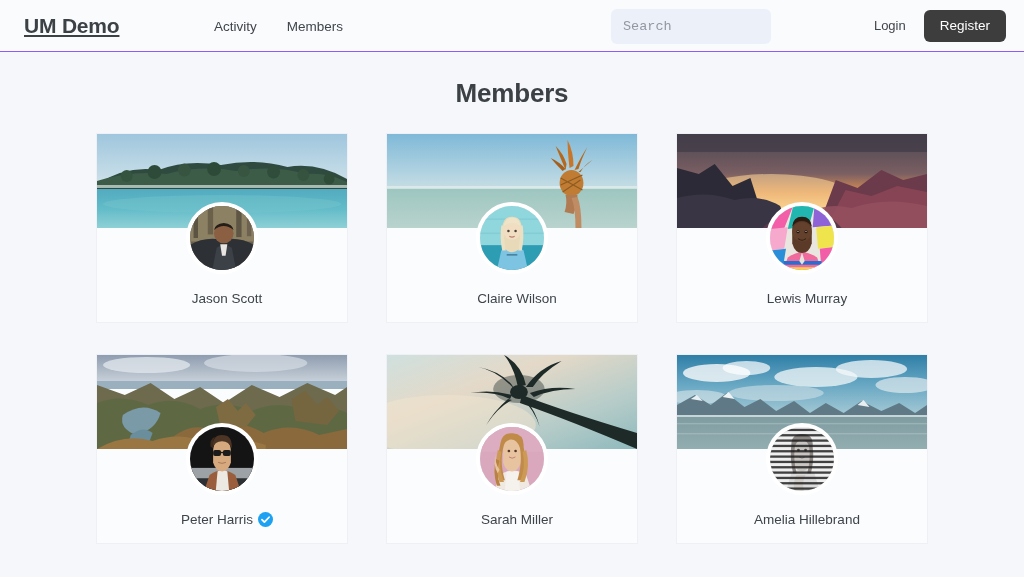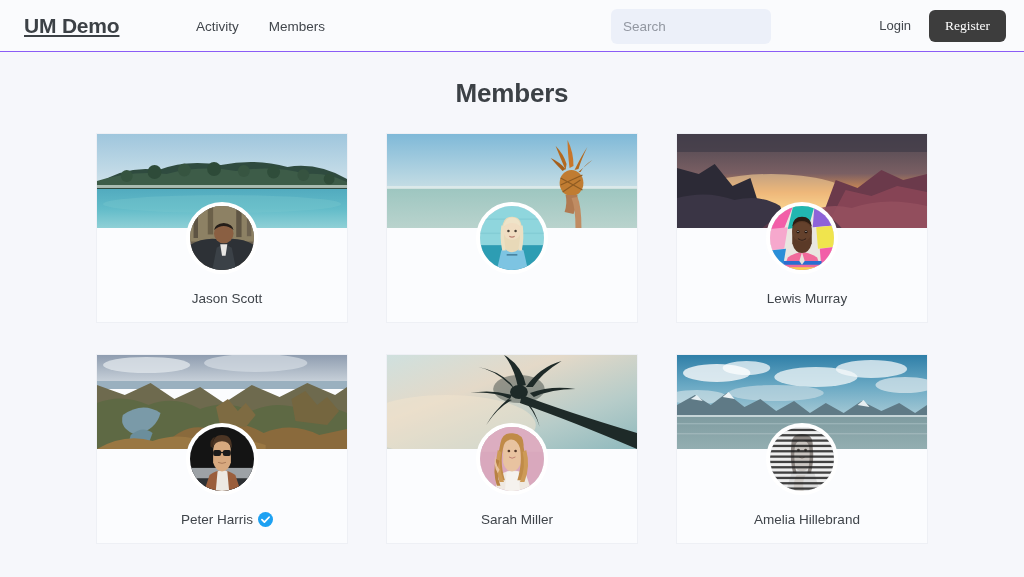--- a/index.html
+++ b/index.html
@@ -34,21 +34,21 @@
     transform: translateY(-50%);
     font-size: 21px;
     font-weight: 700;
     letter-spacing: -0.2px;
     color: #3c4146;
     white-space: nowrap;
   }
 
   .primary-nav {
     position: absolute;
-    left: 196px;
+    left: 214px;
     top: 50%;
     transform: translateY(-50%);
     display: flex;
     gap: 30px;
   }
 
   .nav-link {
     font-size: 13.5px;
     color: #41464c;
     text-decoration: none;
@@ -64,21 +64,21 @@
   }
 
   .search-input {
     width: 100%;
     height: 100%;
     border: none;
     outline: none;
     border-radius: 6px;
     background: #ecf0f9;
     padding: 0 12px;
-    font-family: Liberation Sans, sans-serif;
+    font-family: Liberation Mono, monospace;
     font-size: 13.5px;
     color: #41464c;
   }
   .search-input::placeholder { color: #9297a1; }
 
   .auth-area {
     position: absolute;
     right: 18px;
     top: 50%;
     transform: translateY(-50%);
@@ -94,21 +94,21 @@
     white-space: nowrap;
   }
 
   .register-button {
     background: #3d3d3d;
     color: #ffffff;
     border: none;
     border-radius: 6px;
     height: 32px;
     padding: 0 16px;
-    font-family: Liberation Serif, serif;
+    font-family: Liberation Sans, sans-serif;
     font-size: 13.5px;
     cursor: pointer;
     white-space: nowrap;
   }
 
   
   .page-title {
     text-align: center;
     font-size: 26px;
     font-weight: 700;
@@ -296,20 +296,24 @@
           <path d="M25 26 Q25 12 36 12 Q47 12 47 26 L47 42 Q44 52 36 52 Q28 52 25 42 Z" fill="#e8d9b8"></path>
           <circle cx="36" cy="28" r="10" fill="#f0ddc2"></circle>
           <path d="M26 24 Q28 13 36 13 Q45 13 46 24 Q42 19 36 19 Q30 19 26 24 Z" fill="#efe3c8"></path>
           <path d="M24 22 Q22 36 25 50 L29 50 Q26 36 27 22 Z" fill="#ece0c3"></path>
           <path d="M48 22 Q50 36 47 50 L43 50 Q46 36 45 22 Z" fill="#ece0c3"></path>
           <circle cx="32" cy="28" r="1.4" fill="#4a4038"></circle>
             <circle cx="40" cy="28" r="1.4" fill="#4a4038"></circle>
           <path d="M33 34 Q36 36 39 34" stroke="#b97f70" stroke-width="1.2" fill="none"></path>
           <path d="M30 55 L42 55" stroke="#3a6f8a" stroke-width="1.4"></path>
         </svg>
+      </div>
+      <div class="member-name-row">
+        <span class="member-name">Claire Wilson</span>
+
       </div>
     </article>
 
     <article class="member-card">
       <div class="card-cover">
         <svg viewBox="0 0 252 94" preserveAspectRatio="none">
           <defs>
             <linearGradient id="c3sky" x1="0" y1="0" x2="0" y2="1">
               <stop offset="0" stop-color="#4a4550"></stop>
                 <stop offset="0.42" stop-color="#7a5f63"></stop>

